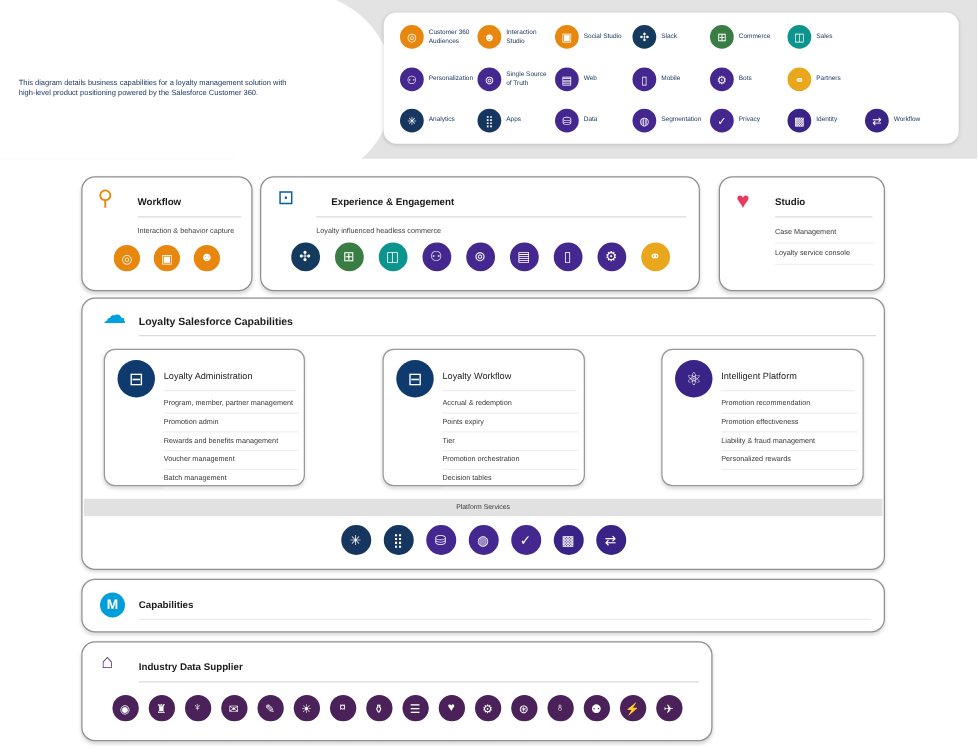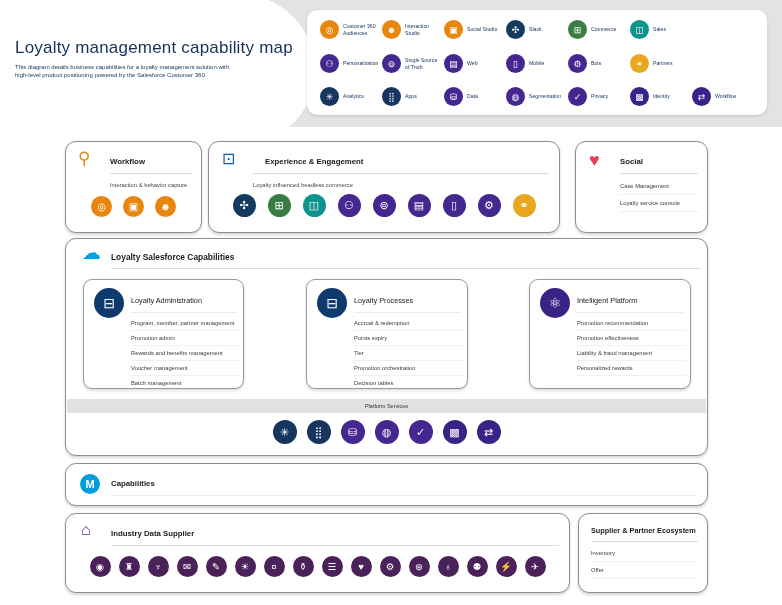--- a/index.html
+++ b/index.html
@@ -43,21 +43,20 @@
 </style>
 </head>
 <body>
 
 <div id="canvas">
 
   <div class="banner">
     <div class="blob-rect"></div>
     <div class="blob-circle"></div>
   </div>
-  <div class="abs page-title" style="left:15px;top:38px;">Loyalty management capability map</div>
   <div class="abs page-subtitle" style="left:15px;top:64px;">This diagram details business capabilities for a loyalty management solution with high-level product positioning powered by the Salesforce Customer 360.</div>
 
   <div class="legend">
     <div class="lrow" style="top:10px;">
 
         <div class="litem">
           <span class="chip" style="width: 19px; height: 19px; font-size: 9px; --c: #E8870E;" title="Customer 360 Audiences">◎</span>
           <span class="llabel">Customer 360 Audiences</span>
         </div>
 
@@ -184,21 +183,21 @@
         <span class="chip" style="width: 23px; height: 23px; font-size: 11px; --c: #44278F;" title="Single Source of Truth">⊚</span>
         <span class="chip" style="width: 23px; height: 23px; font-size: 11px; --c: #44278F;" title="Web">▤</span>
         <span class="chip" style="width: 23px; height: 23px; font-size: 11px; --c: #44278F;" title="Mobile">▯</span>
         <span class="chip" style="width: 23px; height: 23px; font-size: 11px; --c: #44278F;" title="Bots">⚙</span>
         <span class="chip" style="width: 23px; height: 23px; font-size: 11px; --c: #E9A71D;" title="Partners">⚭</span>
       </div>
   </div>
 
   <div class="box" style="left:575px;top:141px;width:133px;height:92px;">
     <span class="abs plain" style="left: 13px; top: 9px; font-size: 18px; --c: #E8395F;" title="Service">♥</span>
-    <div class="abs bt" style="left:44px;top:15px;">Social</div>
+    <div class="abs bt" style="left:44px;top:15px;">Studio</div>
     <div class="abs hr" style="left:44px;right:9px;top:31px;"></div>
     <div class="items" style="left:44px;right:8px;top:36px;">
 
     <div class="li li-tall">Case Management</div>
         <div class="li li-tall">Loyalty service console</div>
       </div>
   </div>
 
   <div class="box" style="left:65px;top:238px;width:643px;height:218px;">
     <span class="abs plain" style="left: 16px; top: 4px; font-size: 19px; --c: #00A1E0;" title="Salesforce">☁</span>
@@ -214,21 +213,21 @@
       <div class="li">Program, member, partner management</div>
           <div class="li">Promotion admin</div>
           <div class="li">Rewards and benefits management</div>
           <div class="li">Voucher management</div>
           <div class="li">Batch management</div>
         </div>
     </div>
 
     <div class="inner" style="left:240px;top:40px;width:162px;height:110px;">
       <span class="abs chip" style="left: 10px; top: 8px; width: 30px; height: 30px; font-size: 14px; --c: #0E3A6D;" title="Loyalty">⊟</span>
-      <div class="abs inner-title" style="left:47px;top:16px;">Loyalty Processes</div>
+      <div class="abs inner-title" style="left:47px;top:16px;">Loyalty Workflow</div>
       <div class="abs hr-soft" style="left:47px;right:6px;top:32px;"></div>
       <div class="items" style="left:47px;right:4px;top:36px;">
 
       <div class="li">Accrual &amp; redemption</div>
           <div class="li">Points expiry</div>
           <div class="li">Tier</div>
           <div class="li">Promotion orchestration</div>
           <div class="li">Decision tables</div>
         </div>
     </div>
@@ -283,23 +282,14 @@
         <span class="chip" style="width: 21px; height: 21px; font-size: 9.5px; --c: #4A2159;" title="industry source">♥</span>
         <span class="chip" style="width: 21px; height: 21px; font-size: 9.5px; --c: #4A2159;" title="industry source">⚙</span>
         <span class="chip" style="width: 21px; height: 21px; font-size: 9.5px; --c: #4A2159;" title="industry source">⊛</span>
         <span class="chip" style="width: 21px; height: 21px; font-size: 9.5px; --c: #4A2159;" title="industry source">♁</span>
         <span class="chip" style="width: 21px; height: 21px; font-size: 9.5px; --c: #4A2159;" title="industry source">⚉</span>
         <span class="chip" style="width: 21px; height: 21px; font-size: 9.5px; --c: #4A2159;" title="industry source">⚡</span>
         <span class="chip" style="width: 21px; height: 21px; font-size: 9.5px; --c: #4A2159;" title="industry source">✈</span>
       </div>
   </div>
 
-  <div class="box" style="left:578px;top:513px;width:130px;height:80px;">
-    <div class="abs" style="left:12px;top:12px;font-size:7.3px;font-weight:700;color:#1b1b1b;">Supplier &amp; Partner Ecosystem</div>
-    <div class="abs hr" style="left:12px;right:9px;top:27px;"></div>
-    <div class="items" style="left:12px;right:9px;top:31px;">
-
-    <div class="li li-tall">Inventory</div>
-        <div class="li li-tall">Offer</div>
-      </div>
-  </div>
 
 </div>
 
 </body></html>

